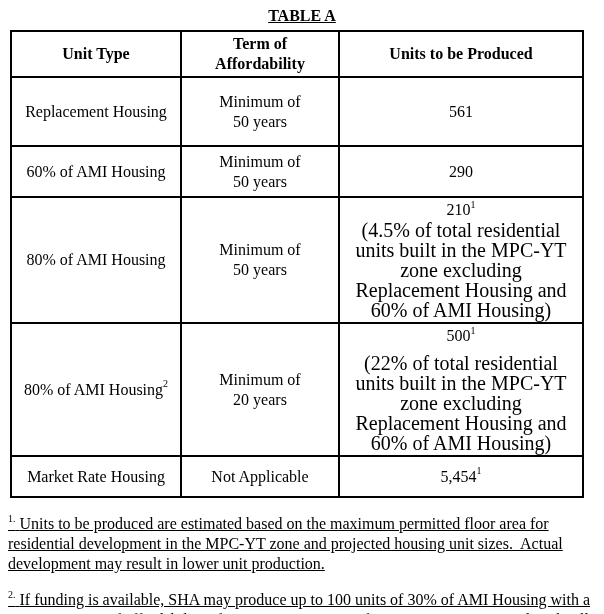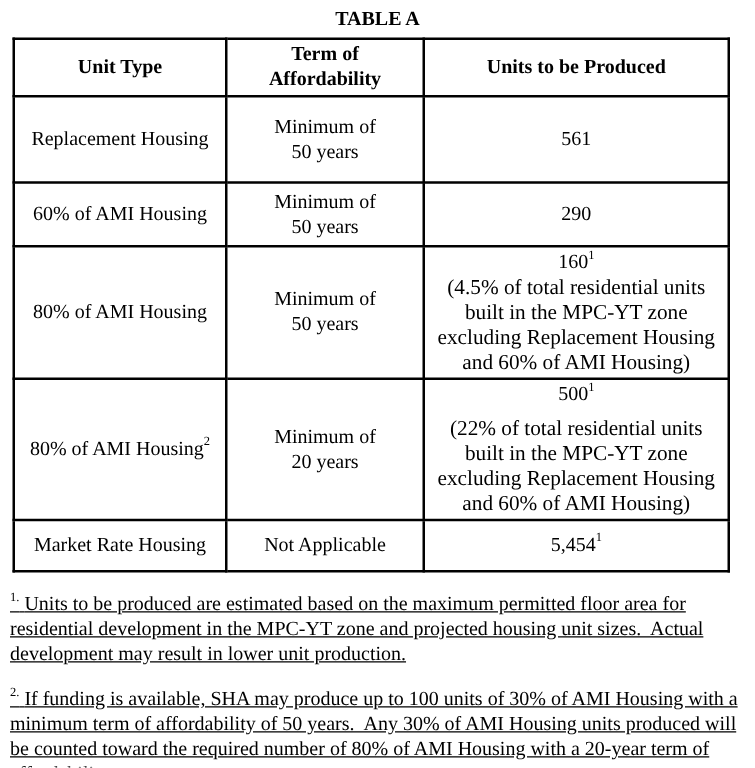--- a/index.html
+++ b/index.html
@@ -20,20 +20,21 @@
     position: relative;
   }
   .title-block {
     text-align: center;
     padding-top: 7px;
   }
   .doc-title {
     font-size: 16px;
     font-weight: bold;
     line-height: 18px;
+    text-decoration: underline;
   }
   .doc-subtitle {
     font-size: 16px;
     font-weight: bold;
     line-height: 19px;
   }
   table.main-table {
     border-collapse: collapse;
     table-layout: fixed;
     width: 572px;
@@ -55,21 +56,21 @@
     white-space: pre-line;
   }
   sup {
     font-size: 10px;
     line-height: 0;
     position: relative;
     top: -1px;
     vertical-align: super;
   }
   .units-note {
-    font-size: 17px;
+    font-size: 20px;
     line-height: 20px;
   }
   .units-note.note-gap {
     margin-top: 7px;
   }
   .footnotes {
     margin: 13px 9px 0 8px;
     font-size: 16px;
     line-height: 20px;
     text-align: left;
@@ -117,21 +118,21 @@
 50 years</td>
         <td>
           <div><span>290</span><sup></sup></div>
         </td>
       </tr>
       <tr style="height:100px;">
         <td><span>80% of AMI Housing</span><sup></sup></td>
         <td class="pre-line">Minimum of
 50 years</td>
         <td>
-          <div><span>160</span><sup>1</sup></div>
+          <div><span>210</span><sup>1</sup></div>
           <div class="units-note">(4.5% of total residential units built in the MPC-YT zone excluding Replacement Housing and 60% of AMI Housing)</div>
         </td>
       </tr>
       <tr style="height:104px;">
         <td><span>80% of AMI Housing</span><sup>2</sup></td>
         <td class="pre-line">Minimum of
 20 years</td>
         <td>
           <div><span>500</span><sup>1</sup></div>
           <div class="units-note note-gap">(22% of total residential units built in the MPC-YT zone excluding Replacement Housing and 60% of AMI Housing)</div>

